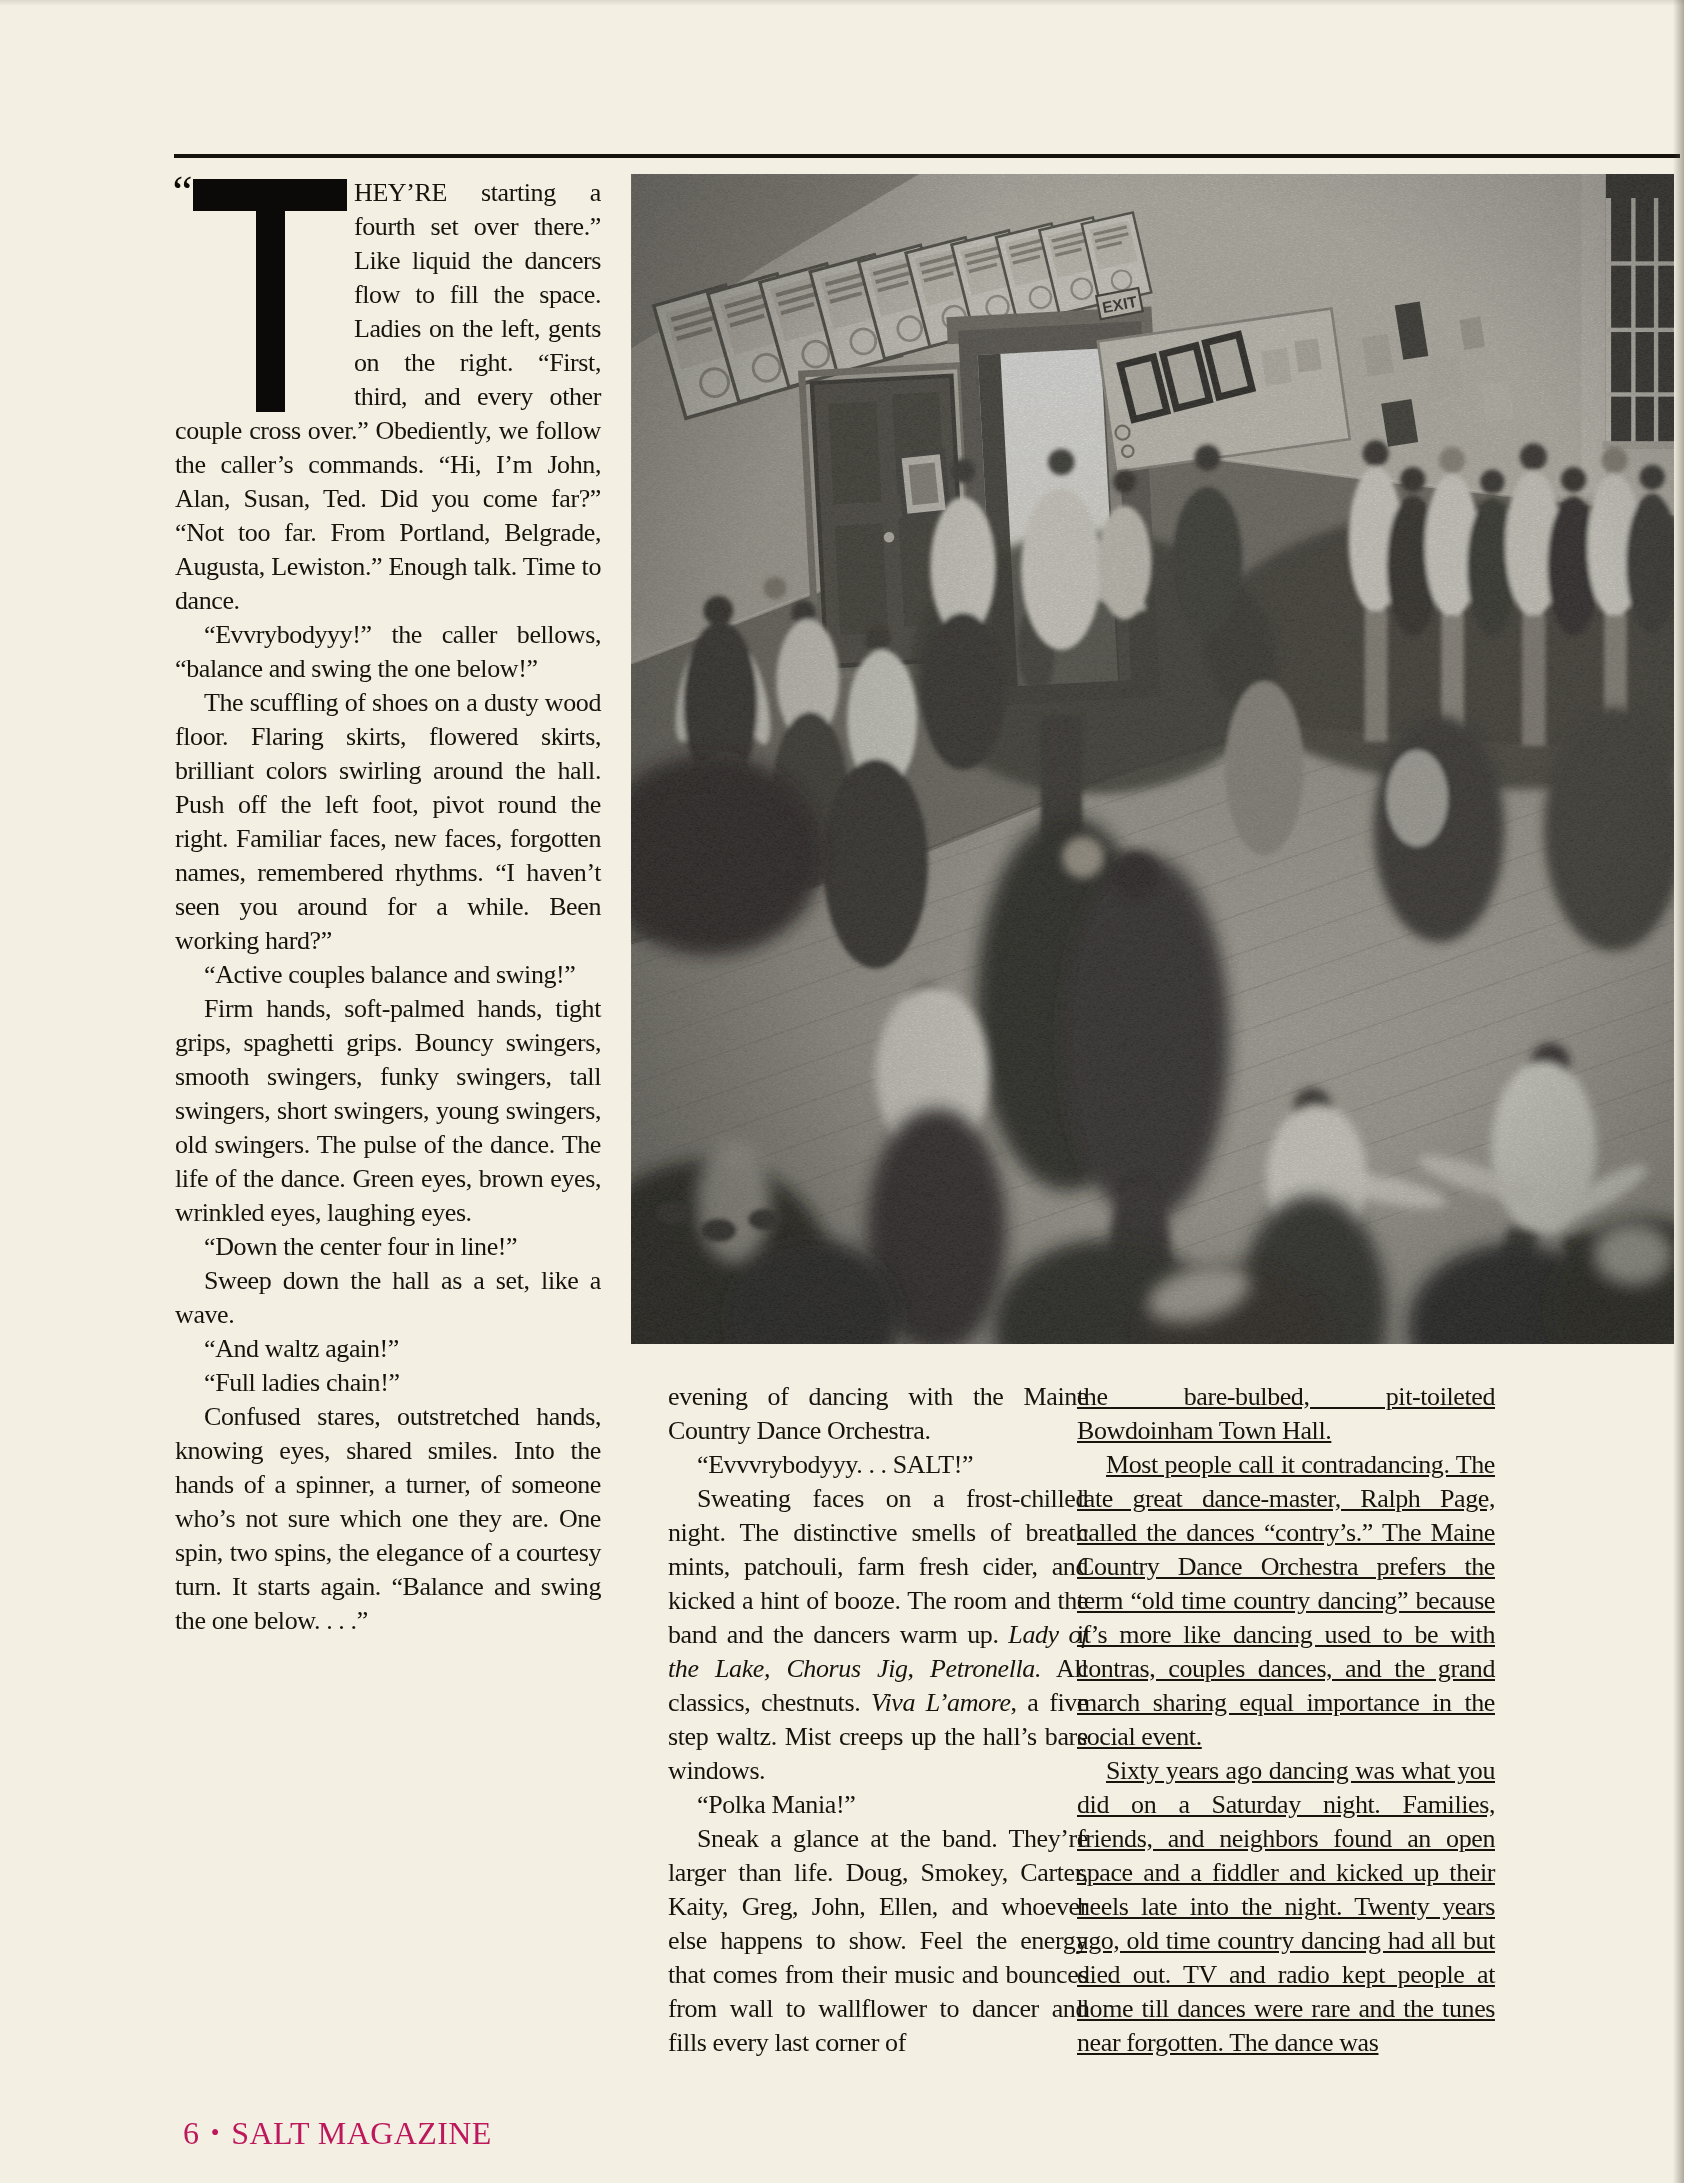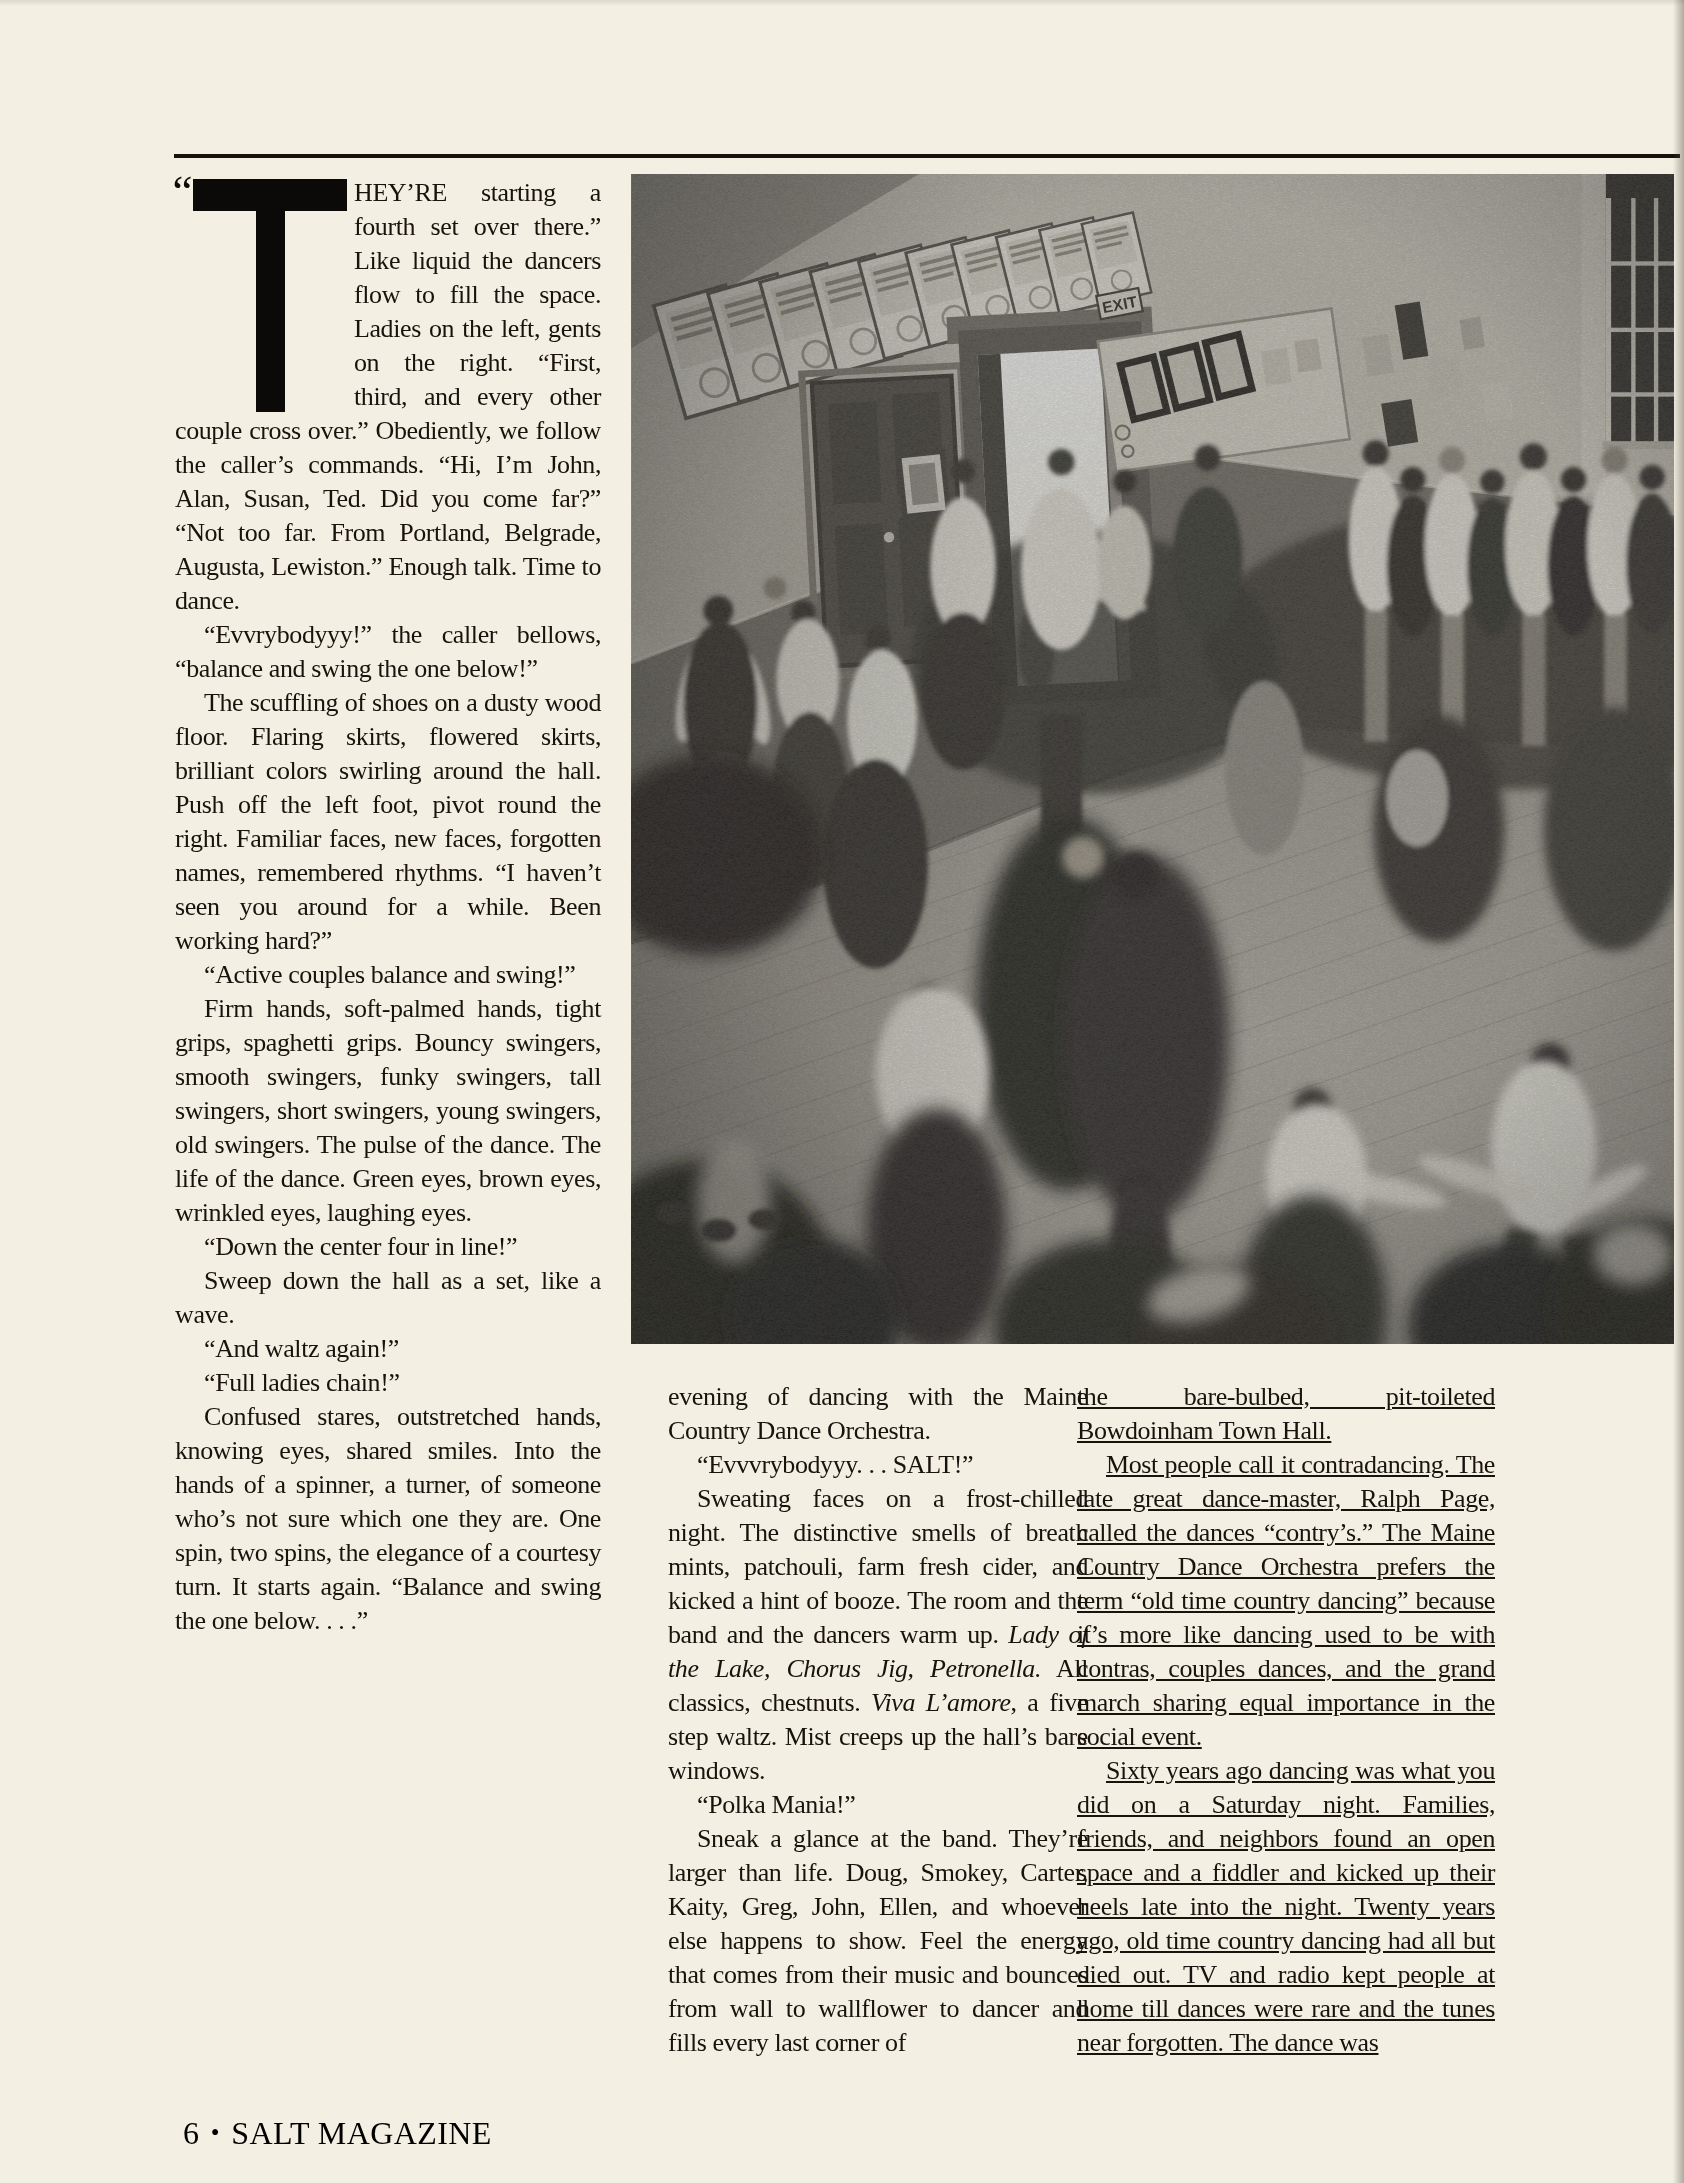--- a/index.html
+++ b/index.html
@@ -18,21 +18,21 @@
 
   .dropbox { float:left; width:179px; height:238px; position:relative; }
   .oq { position:absolute; top:-7px; left:-2.6px; font-size:45px; line-height:1; letter-spacing:0; color:#0d0b08; }
   .tbar  { position:absolute; left:17.5px; top:2.6px;  width:154px; height:32px; background:#0c0a08; }
   .tstem { position:absolute; left:81px; top:34px; width:29px; height:202px; background:#0c0a08; }
   .srletter { position:absolute; width:0.4px; height:0.4px; overflow:hidden; clip-path:inset(50%); white-space:nowrap; }
 
   .photo { position:absolute; left:631px; top:174px; width:1043px; height:1170px; }
   .photo svg { display:block; width:100%; height:100%; }
 
-  .footer { position:absolute; left:183px; top:2115px; font-size:32px; letter-spacing:0.4px; color:#000000; white-space:nowrap; }
+  .footer { position:absolute; left:183px; top:2115px; font-size:32px; letter-spacing:0.4px; color:#be185d; white-space:nowrap; }
   .footer .bullet { display:inline-block; margin:0 11.4px; font-size:25px; transform:translateY(-3.5px); }
 
   .edge-shadow { position:absolute; right:0; top:0; width:11.4px; height:100%;
     background:linear-gradient(to right, rgba(0,0,0,0), rgba(92,86,74,0.45)); }
   .top-shade { position:absolute; left:0; top:0; width:100%; height:6.1px;
     background:linear-gradient(to bottom, rgba(120,112,98,0.18), rgba(0,0,0,0)); }
 </style>
 </head>
 <body>
 

